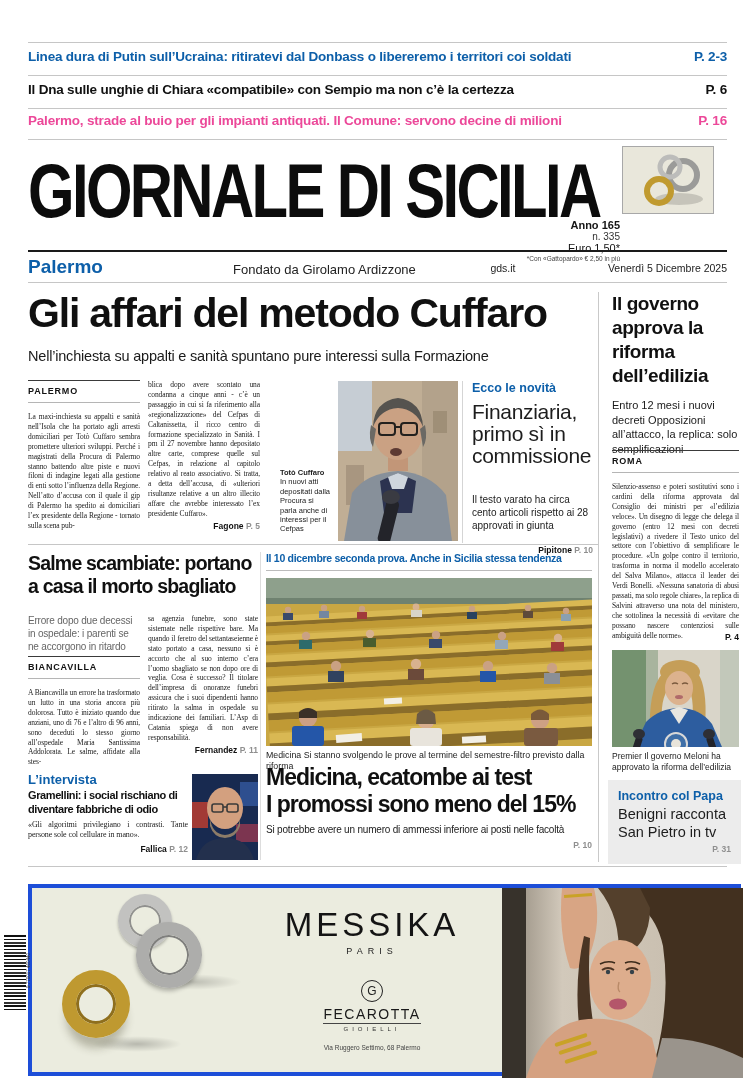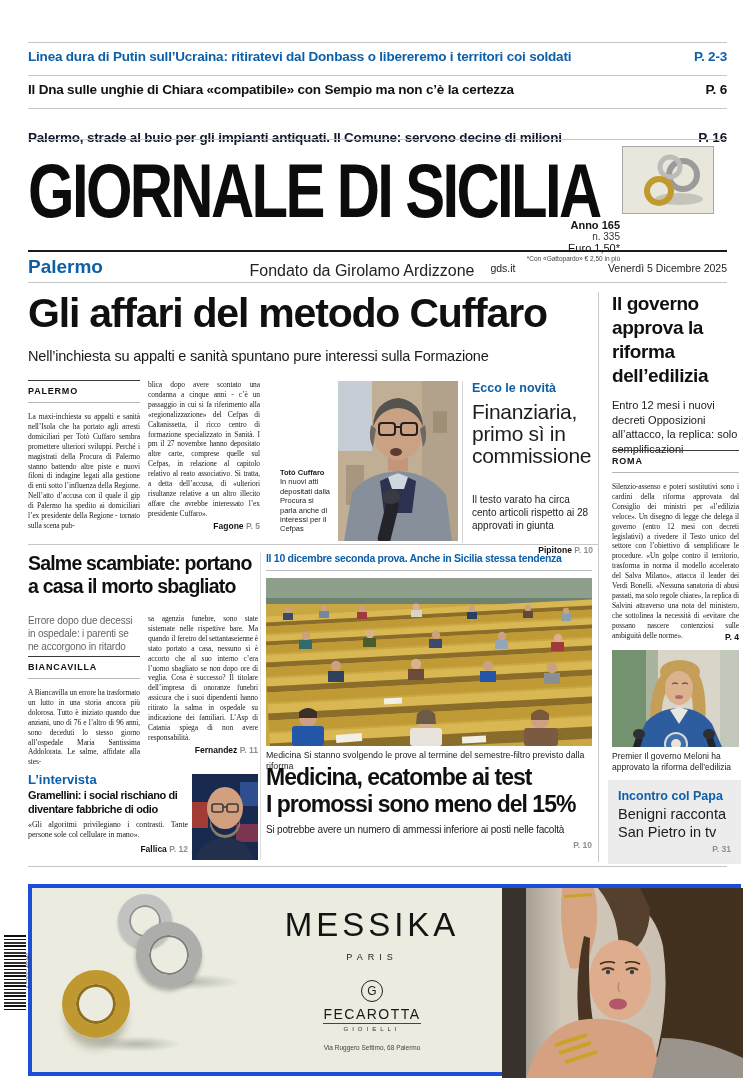--- a/index.html
+++ b/index.html
@@ -29,21 +29,21 @@
   <div class="abs topline" style="left:28px;top:49px;width:699px;color:var(--blue)">
     <span>Linea dura di Putin sull’Ucraina: ritiratevi dal Donbass o libereremo i territori coi soldati</span>
     <span>P. 2-3</span>
   </div>
   <div class="hrule" style="left:28px;top:75px;width:699px"></div>
   <div class="abs topline" style="left:28px;top:82px;width:699px;color:#111">
     <span>Il Dna sulle unghie di Chiara «compatibile» con Sempio ma non c’è la certezza</span>
     <span>P. 6</span>
   </div>
   <div class="hrule" style="left:28px;top:108px;width:699px"></div>
-  <div class="abs topline" style="left:28px;top:130px;width:699px;color:#0f172a">
+  <div class="abs topline" style="left:28px;top:113px;width:699px;color:#ec4899">
     <span>Palermo, strade al buio per gli impianti antiquati. Il Comune: servono decine di milioni</span>
     <span>P. 16</span>
   </div>
   <div class="hrule" style="left:28px;top:139px;width:699px"></div>
 
   <div class="abs" style="left:28px;top:146px;font-size:68px;font-weight:bold;letter-spacing:-3px;white-space:nowrap;color:#0c0c0c;transform:scale(0.88,1.12);transform-origin:left top">GIORNALE DI SICILIA</div>
 
   <div class="abs" style="left:622px;top:146px;width:92px;height:68px;border:1px solid #a8a8a8;background:#e9e7db">
     <svg width="90" height="66" viewBox="0 0 90 66">
       <rect width="90" height="66" fill="#e9e7db"></rect>
@@ -56,21 +56,21 @@
 
   <div class="abs" style="left:420px;top:219px;width:200px;text-align:right">
     <div style="font-size:11px;font-weight:bold">Anno 165</div>
     <div style="font-size:10px;color:#333">n. 335</div>
     <div style="font-size:11px">Euro 1,50*</div>
     <div style="font-size:6.5px;color:#444;margin-top:1px">*Con «Gattopardo» € 2,50 in più</div>
   </div>
 
   <div class="abs" style="left:28px;top:250px;width:699px;height:2px;background:#1a1a1a"></div>
   <div class="abs blue" style="left:28px;top:256px;font-size:19px;font-weight:bold">Palermo</div>
-  <div class="abs" style="left:242px;top:262px;width:240px;text-align:center;font-size:16px;color:#222">Fondato da Girolamo Ardizzone</div>
+  <div class="abs" style="left:233px;top:262px;width:240px;font-size:13px;color:#222">Fondato da Girolamo Ardizzone</div>
   <div class="abs" style="left:468px;top:262px;width:70px;text-align:center;font-size:10.5px;color:#222">gds.it</div>
   <div class="abs" style="left:540px;top:262px;width:187px;text-align:right;font-size:10.5px;color:#222">Venerdì 5 Dicembre 2025</div>
   <div class="hrule" style="left:28px;top:282px;width:699px"></div>
 
   <div class="abs" style="left:28px;top:290px;width:565px;font-size:41px;font-weight:bold;letter-spacing:-1.2px;color:#101010">Gli affari del metodo Cuffaro</div>
   <div class="abs" style="left:28px;top:348px;width:565px;font-size:14.5px;letter-spacing:-0.2px;color:#1a1a1a">Nell’inchiesta su appalti e sanità spuntano pure interessi sulla Formazione</div>
 
   <div class="vrule" style="left:598px;top:292px;height:570px"></div>
 
   <div class="abs kicker" style="left:28px;top:380px;width:112px">PALERMO</div>
@@ -293,21 +293,21 @@
   <div class="abs" style="left:28px;top:884px;width:713px;height:192px;background:#ebecdf;border:4px solid #1d4ed8">
 
     <div class="abs" style="left:60px;top:148px;width:90px;height:16px;background:radial-gradient(ellipse at center, rgba(0,0,0,0.22), rgba(0,0,0,0) 70%)"></div>
     <div class="abs" style="left:110px;top:86px;width:100px;height:16px;background:radial-gradient(ellipse at center, rgba(0,0,0,0.2), rgba(0,0,0,0) 70%)"></div>
     <div class="ring" style="left:86px;top:6px;width:54px;height:54px;border:11px solid #c2c2c0;box-shadow:inset 0 0 0 2px #90908e, 0 2px 3px rgba(0,0,0,0.25)"></div>
     <div class="ring" style="left:104px;top:34px;width:66px;height:66px;border:13px solid #adadab;transform:rotate(12deg);box-shadow:inset 0 0 0 2px #7f7f7d, 0 3px 4px rgba(0,0,0,0.25)"></div>
     <div class="ring" style="left:30px;top:82px;width:68px;height:68px;border:14px solid #bf9930;box-shadow:inset 0 0 0 3px #8f6f1d, 0 14px 8px -4px rgba(60,55,30,0.3)"></div>
 
     <div class="abs" style="left:210px;top:18px;width:260px;text-align:center">
       <div style="font-size:33px;letter-spacing:4px;color:#141414;font-family:'Liberation Sans',sans-serif">MESSIKA</div>
-      <div style="font-size:9px;letter-spacing:5px;margin-top:8px;color:#222">PARIS</div>
+      <div style="font-size:9px;letter-spacing:5px;margin-top:2px;color:#222">PARIS</div>
     </div>
     <div class="abs" style="left:210px;top:92px;width:260px;text-align:center">
       <div style="width:22px;height:22px;border:1.5px solid #222;border-radius:50%;margin:0 auto;font-size:12px;line-height:20px;color:#222">G</div>
       <div style="font-size:14px;letter-spacing:1.5px;margin-top:4px;color:#1a1a1a;border-bottom:1px solid #444;display:inline-block;padding-bottom:1px">FECAROTTA</div>
       <div style="font-size:6px;letter-spacing:4px;margin-top:2px;color:#333">GIOIELLI</div>
       <div style="font-size:6.5px;margin-top:12px;color:#444">Via Ruggero Settimo, 68 Palermo</div>
     </div>
 
     <div class="abs" style="left:470px;top:0;width:241px;height:190px;overflow:hidden">
       <svg width="241" height="190" viewBox="0 0 241 190">

